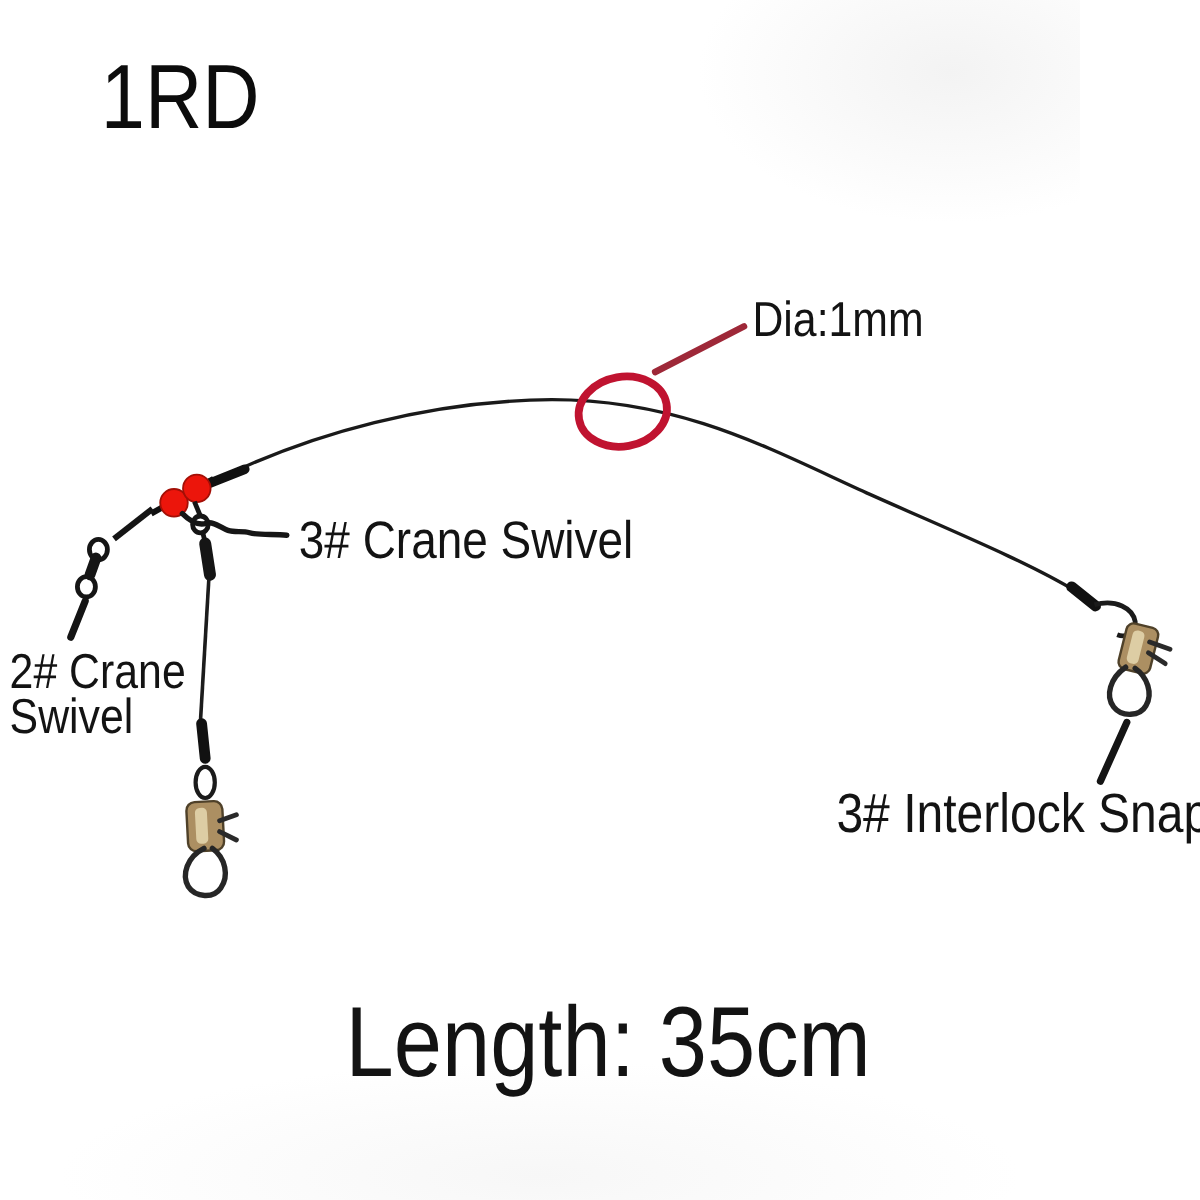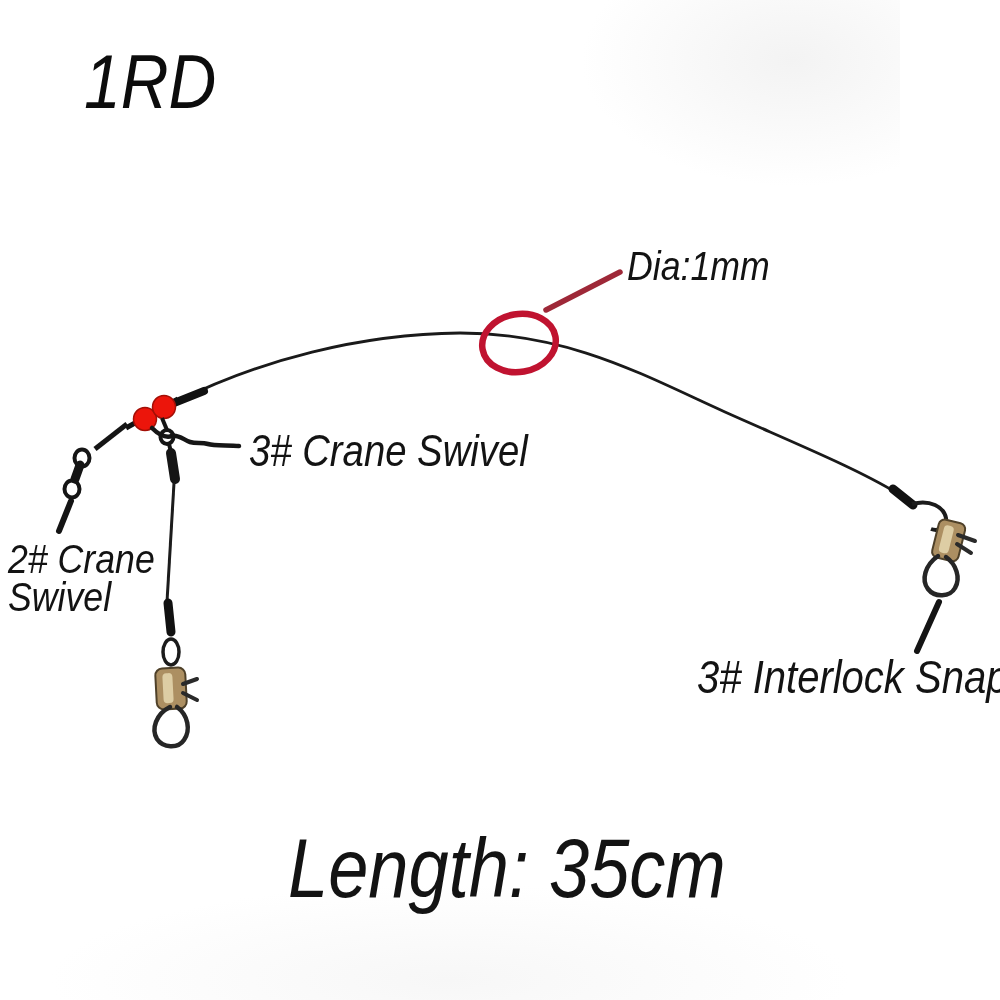--- a/index.html
+++ b/index.html
@@ -13,21 +13,20 @@
     overflow: hidden;
   }
   .canvas {
     position: relative;
     width: 900px;
     height: 1000px;
     background:
       radial-gradient(ellipse 300px 180px at 88% 6%, #f3f3f3 0%, rgba(255,255,255,0) 70%),
       radial-gradient(ellipse 500px 120px at 50% 98%, #f7f7f7 0%, rgba(255,255,255,0) 80%),
       #ffffff;
-    font-style: italic;
   }
   .rig-svg {
     position: absolute;
     left: 0;
     top: 0;
   }
   .lbl {
     position: absolute;
     color: #131313;
     white-space: nowrap;

